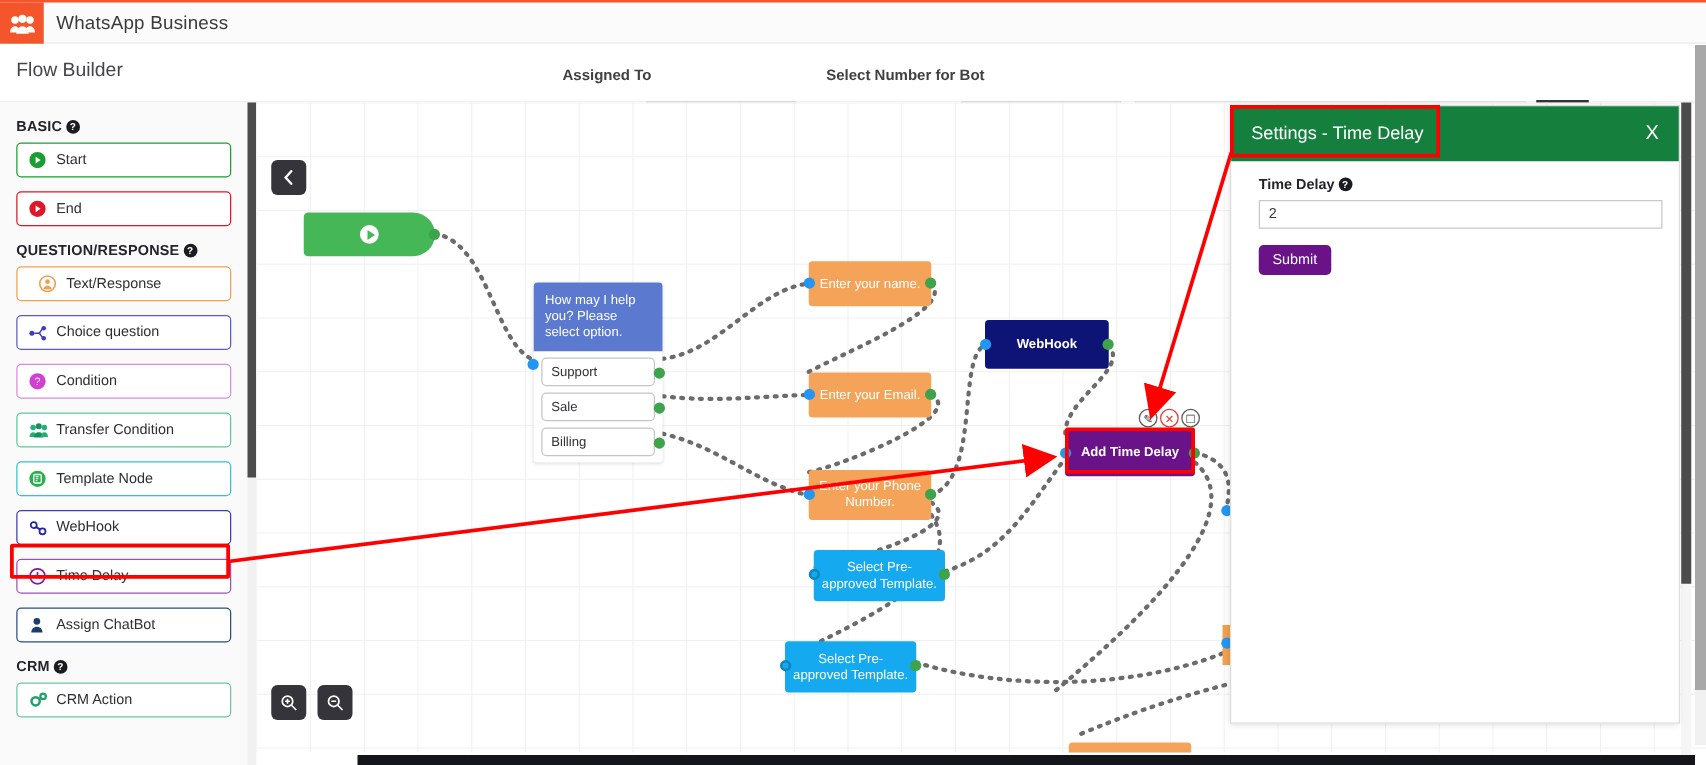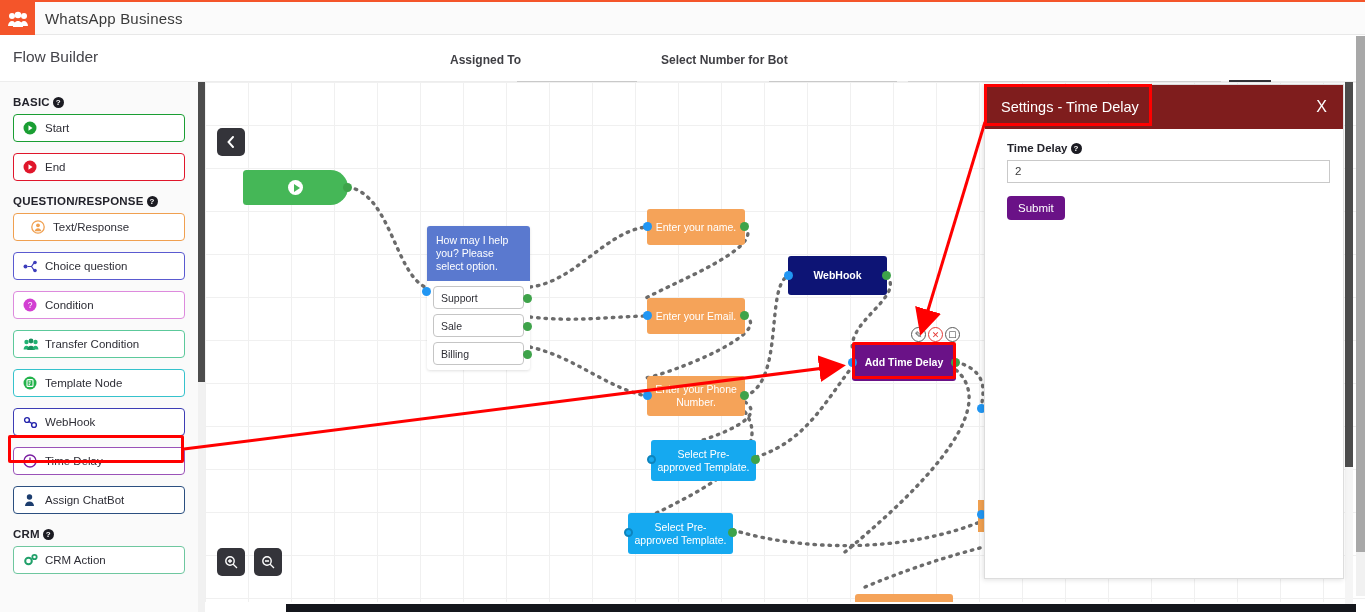--- a/index.html
+++ b/index.html
@@ -167,21 +167,21 @@
     pointer-events: none;
   }
 
   
   .settings {
     position: absolute; left: 984px; top: 84px; width: 360px; height: 495px;
     background: #fff; border: 1px solid #ddd; z-index: 30;
     box-shadow: -1px 1px 5px rgba(0,0,0,.12);
   }
   .settings-head {
-    height: 44px; background: #7f1d1d; color: #fff;
+    height: 44px; background: #15803d; color: #fff;
     display: flex; align-items: center; justify-content: space-between; padding: 0 16px;
   }
   .settings-title { font-size: 14.5px; }
   .settings-close { font-size: 16px; cursor: pointer; font-weight: normal; }
   .settings-body { padding: 13px 22px; }
   .field-label { font-size: 11.5px; font-weight: bold; color: #23232b; margin-bottom: 6px; }
   .field-input {
     width: 323px; height: 23px; border: 1px solid #c9c9c9; background: #fff;
     font-size: 11.5px; color: #3a3a3a; padding: 0 7px; display: block; line-height: 21px;
   }

